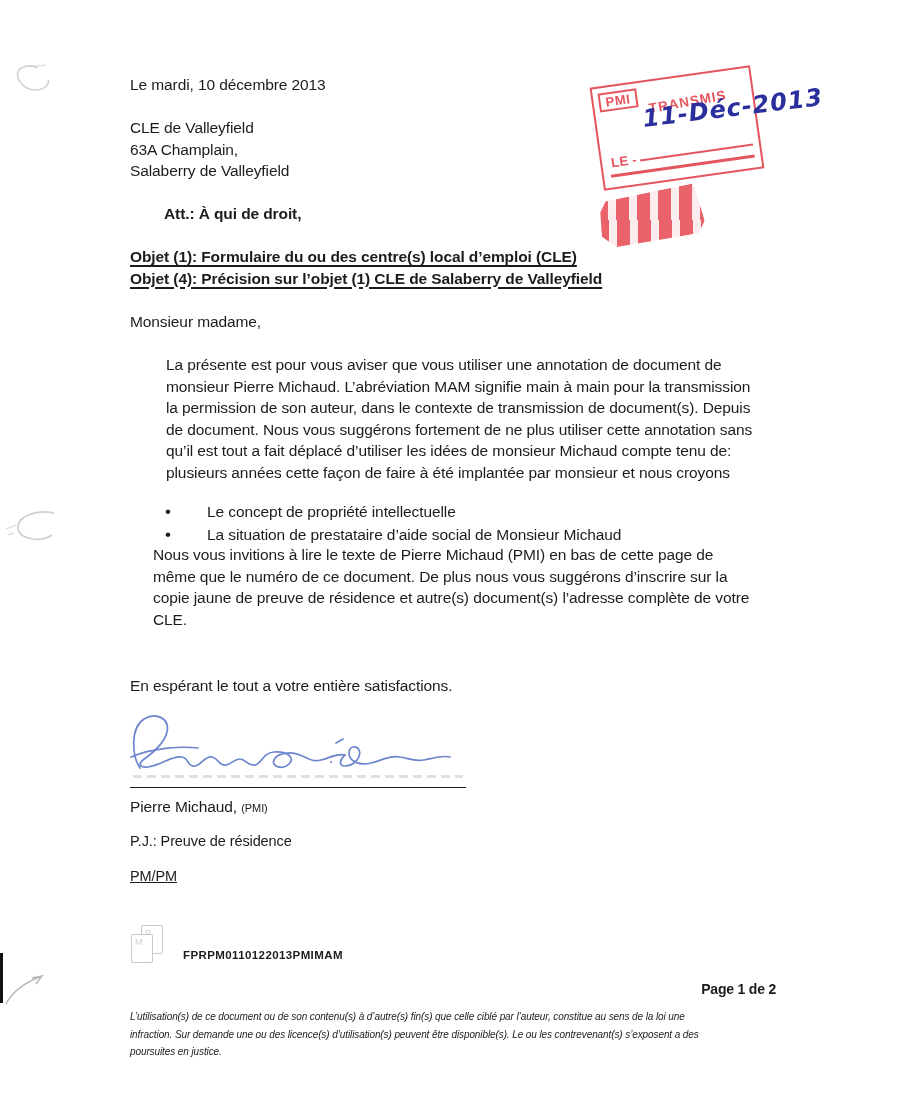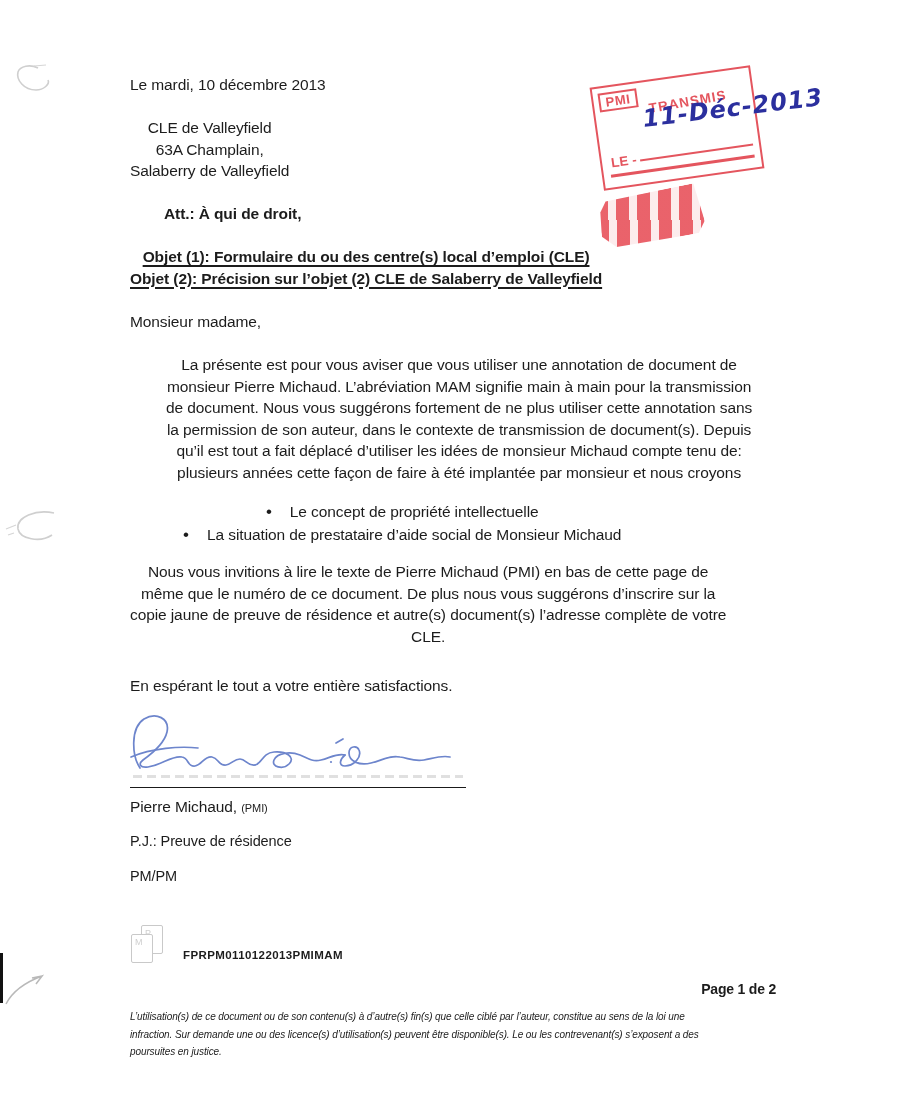--- a/index.html
+++ b/index.html
@@ -1,43 +1,43 @@
 <!DOCTYPE html>
 <html><head>
 <meta charset="utf-8">
 <style>
   * { margin:0; padding:0; box-sizing:border-box; }
   html,body { width:900px; height:1100px; background:#fff; }
   body { font-family:"Liberation Sans","DejaVu Sans",sans-serif; color:#1c1c1c; }
   .page { position:relative; width:900px; height:1100px; background:#ffffff; overflow:hidden; }
 
   
-  .txt { position:absolute; left:130px; font-size:15.5px; letter-spacing:-0.1px; line-height:21.5px; white-space:nowrap;text-align:center; }
+  .txt { position:absolute; left:130px; font-size:15.5px; letter-spacing:-0.1px; line-height:21.5px; white-space:nowrap; }
   .date-line   { top:74px; }
   .recipient   { top:117px; }
   .attention   { top:203px; font-weight:700;margin-left:34px; }
   .subjects    { top:246px; font-weight:700; }
   .subjects .sline { text-decoration:underline; text-decoration-thickness:1.6px; text-underline-offset:3px; }
   .salutation  { top:311px; }
   .para1       { top:354px;margin-left:36px; }
   .bullets     { top:501px; left:165px; list-style:none; }
   .bullets li  { line-height:22.5px; white-space:nowrap; }
   .bullets li::before { content:"•"; display:inline-block; width:42px; font-size:17px; }
-  .para2       { top:561px; }
+  .para2       { top:544px;margin-left:23px; }
   .closing     { top:675px; }
 
   
   .signature-svg { position:absolute; left:128px; top:710px; }
   .sig-shadow { position:absolute; left:133px; top:775px; width:330px; height:3px;
                 background:repeating-linear-gradient(90deg,#d8d8d8 0 9px,transparent 9px 14px); opacity:.8; }
   .sig-line   { position:absolute; left:130px; top:787px; width:336px; height:0; border-top:1.7px solid #1a1a1a; }
   .signer     { top:796px; }
   .signer .suffix { font-size:11px; }
   .enclosure  { top:831px; font-size:14.5px; }
-  .initials   { top:866px; font-size:14.5px; }
+  .initials   { top:866px; font-size:14.5px;text-decoration:underline; }
 
   
   .doc-code-row { position:absolute; left:130px; top:925px; }
   .pages-icon { position:absolute; left:0; top:0; width:36px; height:40px; }
   .pages-icon .pg { position:absolute; width:22px; height:29px; border:1px solid #c9c9c9; background:#fff; border-radius:2px;
                     font-size:9px; color:#cfcfcf; padding:2px 3px; }
   .pages-icon .pg.back  { left:11px; top:0; }
   .pages-icon .pg.front { left:1px; top:9px; }
   .doc-code { position:absolute; left:53px; top:24px; font-size:11.5px; font-weight:600; letter-spacing:.4px; white-space:nowrap; }
 
@@ -103,30 +103,30 @@
   <div class="txt recipient">
     <div>CLE de Valleyfield</div>
     <div>63A Champlain,</div>
     <div>Salaberry de Valleyfield</div>
   </div>
 
   <div class="txt attention">Att.: À qui de droit,</div>
 
   <div class="txt subjects">
     <div class="sline">Objet (1): Formulaire du ou des centre(s) local d’emploi (CLE)</div>
-    <div class="sline">Objet (2): Précision sur l’objet (2) CLE de Salaberry de Valleyfield</div>
+    <div class="sline">Objet (4): Précision sur l’objet (1) CLE de Salaberry de Valleyfield</div>
   </div>
 
   <div class="txt salutation">Monsieur madame,</div>
 
   <div class="txt para1">
     <div>La présente est pour vous aviser que vous utiliser une annotation de document de</div>
     <div>monsieur Pierre Michaud. L’abréviation MAM  signifie main à main pour la transmission</div>
+    <div>la permission de son auteur, dans le contexte de transmission de document(s). Depuis</div>
     <div>de document. Nous vous suggérons fortement de ne plus utiliser cette annotation sans</div>
-    <div>la permission de son auteur, dans le contexte de transmission de document(s). Depuis</div>
     <div>qu’il est tout a fait déplacé d’utiliser les idées de monsieur Michaud compte tenu de:</div>
     <div>plusieurs années cette façon de faire à été implantée par monsieur et nous croyons</div>
   </div>
 
   <ul class="txt bullets">
     <li>Le concept de propriété intellectuelle</li>
     <li>La situation de prestataire d’aide social de Monsieur Michaud</li>
   </ul>
 
   <div class="txt para2">

